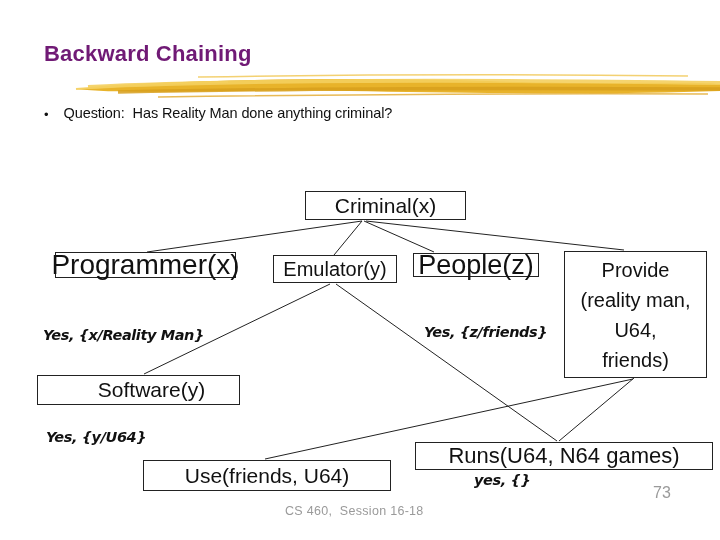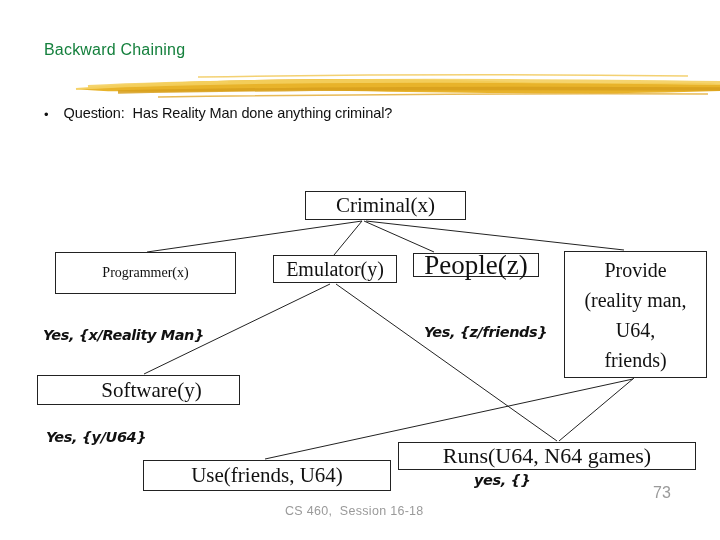--- a/index.html
+++ b/index.html
@@ -5,49 +5,49 @@
   html,body{margin:0;padding:0;}
   body{
     width:720px;height:540px;background:#ffffff;overflow:hidden;
     font-family:"Liberation Sans",sans-serif;position:relative;
   }
   .slide{position:absolute;left:0;top:0;width:720px;height:540px;background:#fff;}
 
   .title{
     position:absolute;left:44px;top:41px;
     font-family:"Liberation Sans",sans-serif;
-    font-size:16px;font-weight:normal;color:#15803d;letter-spacing:0.2px;
+    font-size:22px;font-weight:bold;color:#701a75;letter-spacing:0.2px;
   }
   .brush{position:absolute;left:48px;top:68px;width:672px;height:36px;}
 
   .bullet-row{position:absolute;left:44px;top:105px;display:flex;align-items:flex-start;}
   .bullet-glyph{font-size:13px;color:#111;margin-top:2px;}
   .bullet-text{
     margin-left:15px;font-size:14.5px;color:#111;letter-spacing:-0.1px;
     white-space:pre;
   }
 
   #edge-layer{position:absolute;left:0;top:0;width:720px;height:540px;pointer-events:none;}
 
   .node{
     position:absolute;box-sizing:border-box;
     border:1px solid #222222;background:#ffffff;
     display:flex;align-items:center;justify-content:center;
-    font-family:Liberation Serif, serif;color:#111;
+    font-family:Liberation Sans, sans-serif;color:#111;
     text-align:center;
   }
   .n-criminal  {left:305px;top:191px;width:161px;height:29px;font-size:21px;}
-  .n-programmer{left:55px; top:252px;width:181px;height:42px;font-size:14px;}
+  .n-programmer{left:55px; top:252px;width:181px;height:26px;font-size:28px;}
   .n-emulator  {left:273px;top:255px;width:124px;height:28px;font-size:20px;}
   .n-people    {left:413px;top:253px;width:126px;height:24px;font-size:27px;}
   .n-provide   {left:564px;top:251px;width:143px;height:127px;font-size:20px;
                 line-height:30px;white-space:pre-line;}
   .n-software  {left:37px; top:375px;width:203px;height:30px;font-size:21px;padding-left:26px;}
   .n-use       {left:143px;top:460px;width:248px;height:31px;font-size:21px;}
-  .n-runs      {left:398px;top:442px;width:298px;height:28px;font-size:22px;}
+  .n-runs      {left:415px;top:442px;width:298px;height:28px;font-size:22px;}
 
   .annotation{
     position:absolute;font-family:"DejaVu Sans",sans-serif;
     font-style:italic;font-weight:600;font-size:14.5px;color:#111;
     letter-spacing:-0.4px;white-space:pre;text-align:center;
   }
   .a-x    {left:43px; top:327px;}
   .a-z    {left:424px;top:324px;}
   .a-y    {left:46px; top:429px;}
   .a-empty{left:474px;top:472px;}

